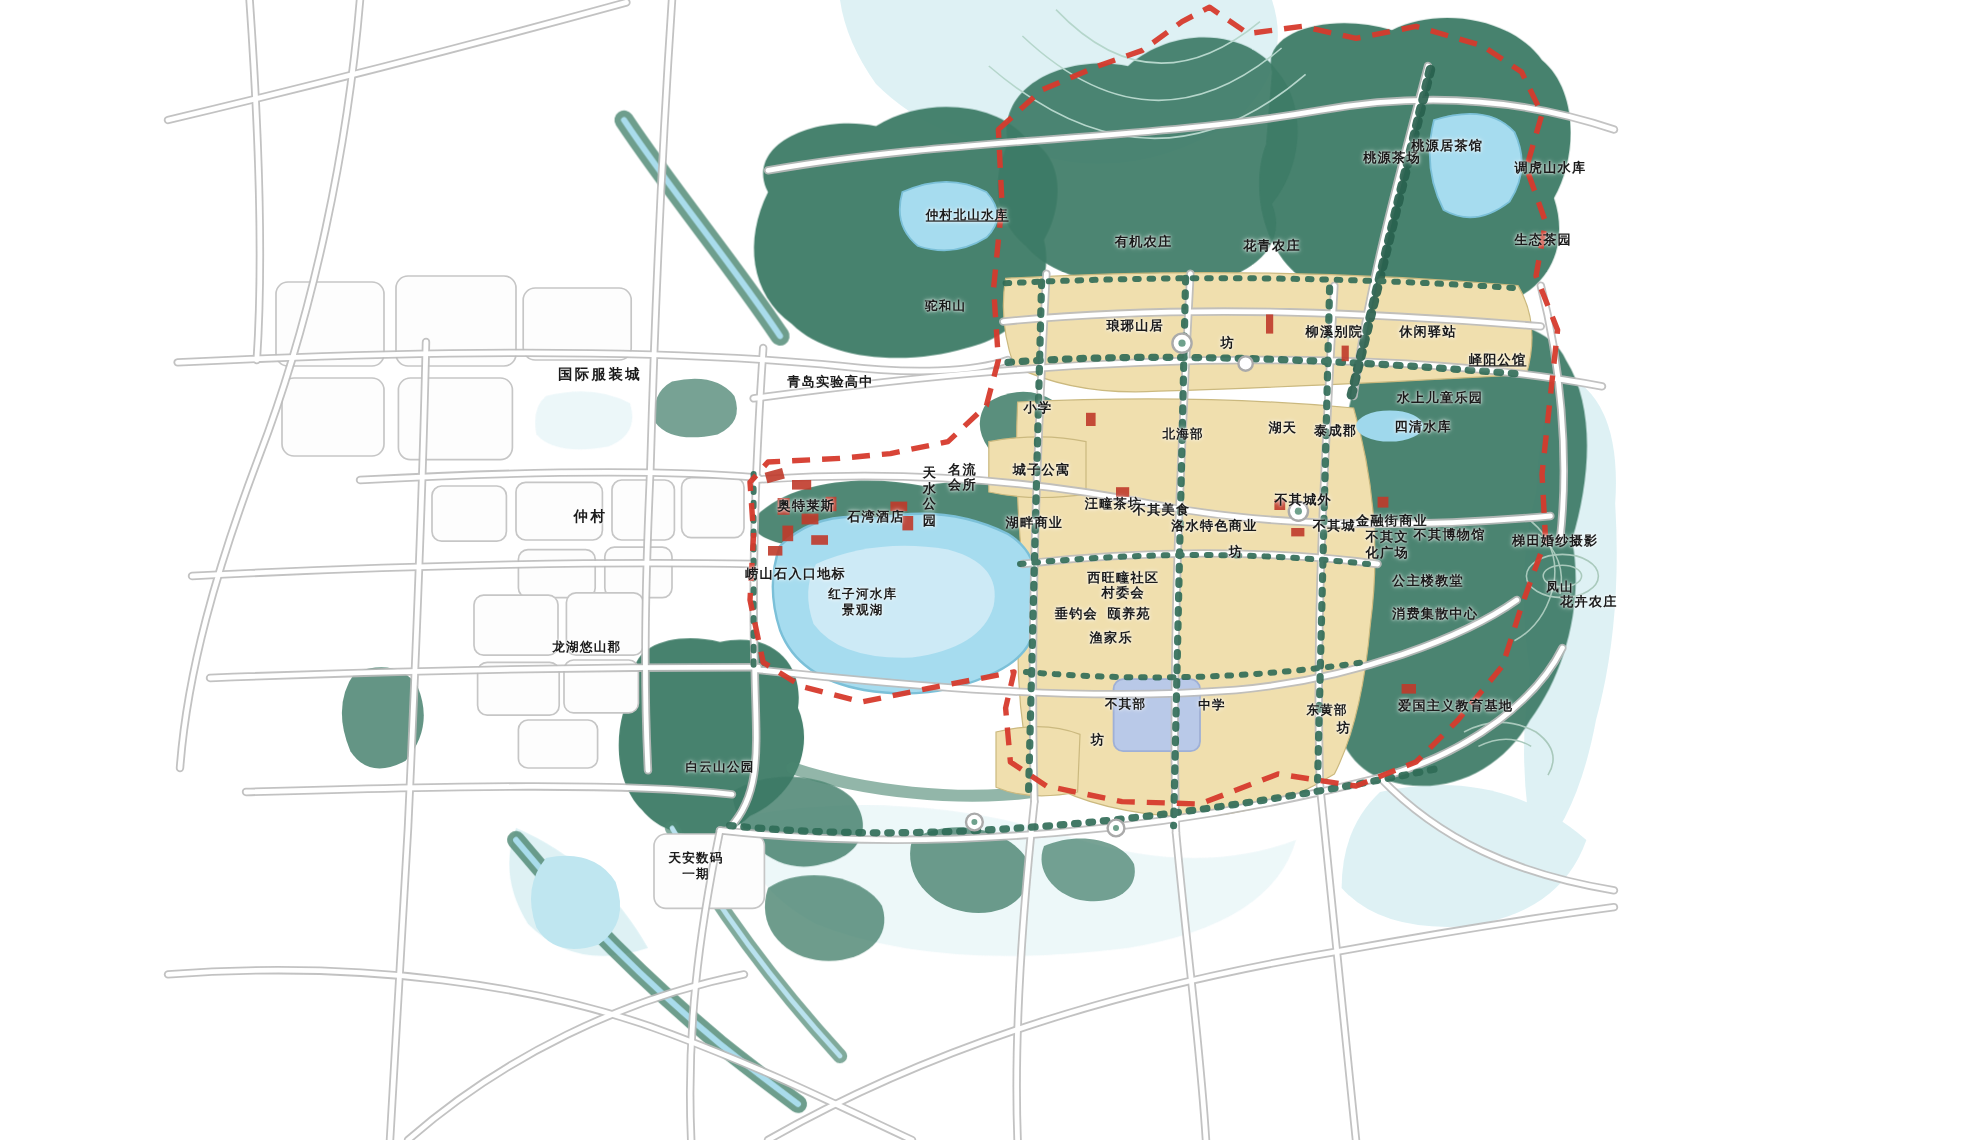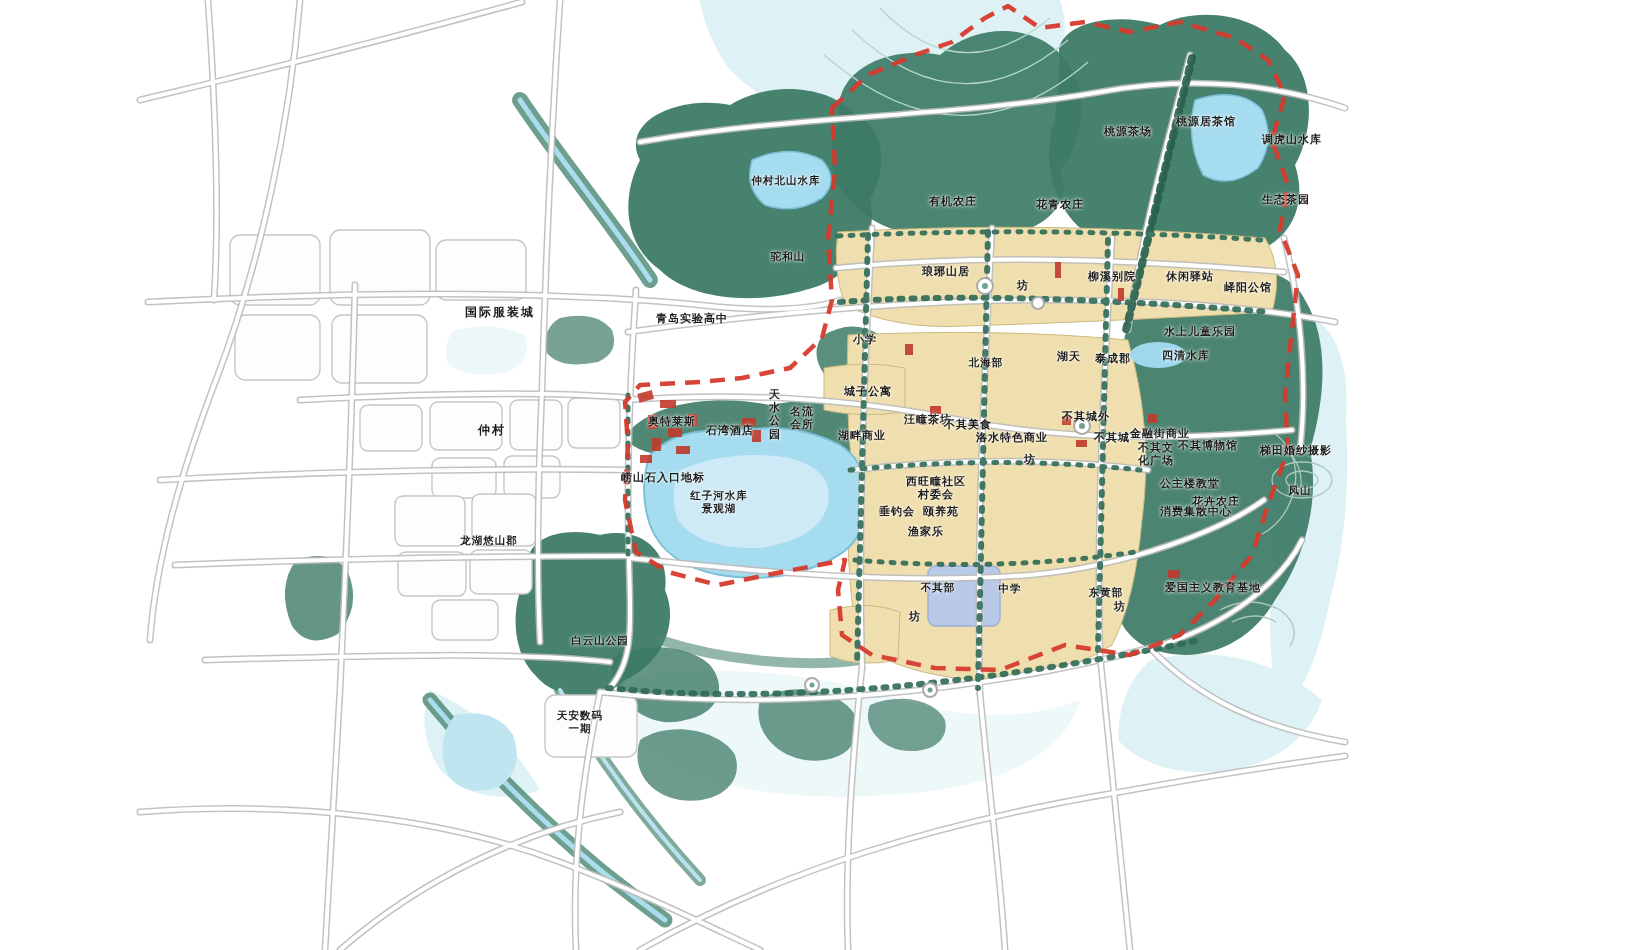--- a/index.html
+++ b/index.html
@@ -224,61 +224,61 @@
 </svg>
 
 <div id="labels-layer">
       <div class="lbl big" style="left: 500px; top: 312px;">国际服装城</div>
       <div class="lbl small" style="left: 692px; top: 320px; font-family: Liberation Mono, monospace;">青岛实验高中</div>
       <div class="lbl big" style="left: 492px; top: 430px;">仲村</div>
       <div class="lbl" style="left: 489px; top: 540px;">龙湖悠山郡</div>
       <div class="lbl" style="left: 600px; top: 640px;">白云山公园</div>
       <div class="lbl" style="left: 580px; top: 722px;">天安数码
 一期</div>
-      <div class="lbl" style="left: 786px; top: 180px;">仲村北山水库</div>
+      <div class="lbl" style="left: 806px; top: 180px; text-decoration: underline;">仲村北山水库</div>
       <div class="lbl" style="left: 788px; top: 256px;">驼和山</div>
       <div class="lbl small" style="left: 953px; top: 202px;">有机农庄</div>
       <div class="lbl small" style="left: 1060px; top: 205px;">花青农庄</div>
-      <div class="lbl small" style="left: 1128px; top: 132px;">桃源茶场</div>
+      <div class="lbl small" style="left: 1160px; top: 132px;">桃源茶场</div>
       <div class="lbl small" style="left: 1206px; top: 122px;">桃源居茶馆</div>
       <div class="lbl small" style="left: 1292px; top: 140px;">调虎山水库</div>
       <div class="lbl small" style="left: 1286px; top: 200px;">生态茶园</div>
       <div class="lbl small" style="left: 946px; top: 272px;">琅琊山居</div>
       <div class="lbl small" style="left: 1023px; top: 286px;">坊</div>
       <div class="lbl small" style="left: 1112px; top: 277px;">柳溪别院</div>
       <div class="lbl small" style="left: 1190px; top: 277px;">休闲驿站</div>
-      <div class="lbl small" style="left: 1248px; top: 288px;">峄阳公馆</div>
+      <div class="lbl small" style="left: 1248px; top: 300px; text-decoration: underline;">峄阳公馆</div>
       <div class="lbl small" style="left: 865px; top: 340px;">小学</div>
       <div class="lbl" style="left: 986px; top: 362px;">北海部</div>
       <div class="lbl small" style="left: 1069px; top: 357px;">湖天</div>
       <div class="lbl small" style="left: 1113px; top: 359px;">泰成郡</div>
       <div class="lbl small" style="left: 1200px; top: 332px;">水上儿童乐园</div>
       <div class="lbl small" style="left: 1186px; top: 356px;">四清水库</div>
       <div class="lbl small" style="left: 868px; top: 392px;">城子公寓</div>
       <div class="lbl small" style="left: 672px; top: 422px;">奥特莱斯</div>
       <div class="lbl small" style="left: 730px; top: 431px;">石湾酒店</div>
       <div class="lbl small" style="left: 775px; top: 414px;">天
 水
 公
 园</div>
-      <div class="lbl small" style="left: 802px; top: 418px; text-align: center;">名流
+      <div class="lbl small" style="left: 802px; top: 398px; text-align: center;">名流
 会所</div>
       <div class="lbl small" style="left: 862px; top: 436px;">湖畔商业</div>
       <div class="lbl small" style="left: 928px; top: 420px;">汪疃茶坊</div>
       <div class="lbl small" style="left: 968px; top: 425px;">不其美食</div>
       <div class="lbl small" style="left: 1012px; top: 438px;">洛水特色商业</div>
       <div class="lbl small" style="left: 1086px; top: 417px;">不其城外</div>
       <div class="lbl small" style="left: 1112px; top: 438px;">不其城</div>
       <div class="lbl small" style="left: 1160px; top: 434px;">金融街商业</div>
       <div class="lbl small" style="left: 1156px; top: 454px;">不其文
 化广场</div>
       <div class="lbl small" style="left: 1208px; top: 446px;">不其博物馆</div>
       <div class="lbl small" style="left: 1270px; top: 451px; margin-left: 26px;">梯田婚纱摄影</div>
       <div class="lbl small" style="left: 1190px; top: 484px;">公主楼教堂</div>
-      <div class="lbl small" style="left: 1216px; top: 502px;">花卉农庄</div>
+      <div class="lbl small" style="left: 1324px; top: 502px;">花卉农庄</div>
       <div class="lbl small" style="left: 1196px; top: 512px;">消费集散中心</div>
       <div class="lbl small" style="left: 936px; top: 488px;">西旺疃社区
 村委会</div>
       <div class="lbl small" style="left: 1030px; top: 460px;">坊</div>
       <div class="lbl small" style="left: 897px; top: 512px;">垂钓会</div>
       <div class="lbl small" style="left: 941px; top: 512px;">颐养苑</div>
       <div class="lbl small" style="left: 926px; top: 532px;">渔家乐</div>
       <div class="lbl small" style="left: 663px; top: 478px;">崂山石入口地标</div>
       <div class="lbl" style="left: 719px; top: 502px;">红子河水库
 景观湖</div>

